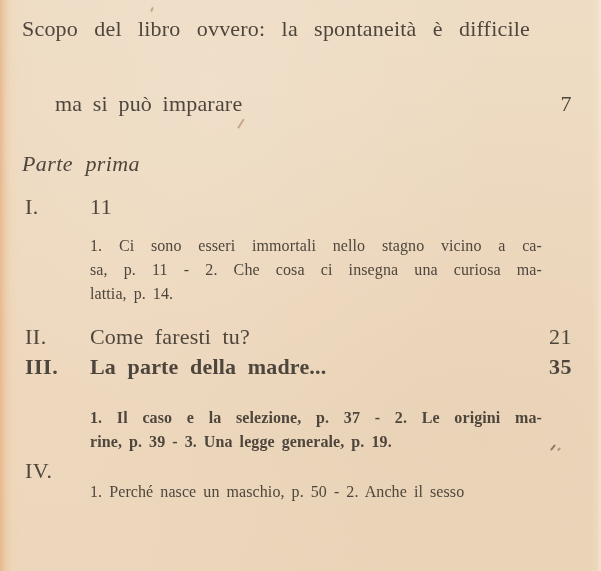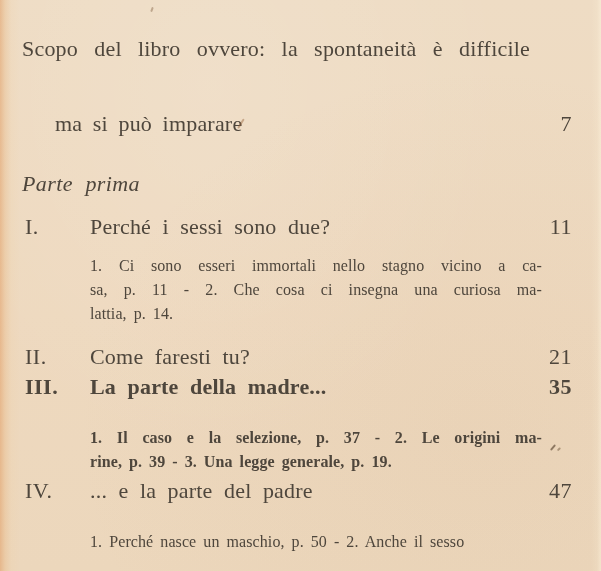--- a/index.html
+++ b/index.html
@@ -18,21 +18,21 @@
       linear-gradient(90deg, rgba(224,152,92,0.50) 0px, rgba(232,178,122,0.33) 5px, rgba(238,204,160,0.16) 11px, rgba(238,204,160,0) 20px),
       linear-gradient(270deg, rgba(255,246,224,0.45) 0px, rgba(255,246,224,0.12) 4px, rgba(255,246,224,0) 10px),
       radial-gradient(ellipse at 35% 15%, rgba(255,255,255,0.10), rgba(255,255,255,0) 55%),
       radial-gradient(ellipse at 80% 75%, rgba(190,150,110,0.08), rgba(190,150,110,0) 60%),
       linear-gradient(180deg, #eedcc4 0%, #eed9bf 55%, #ecd7bc 100%);
     background-color: var(--paper, #eed9c0);
   }
   .content {
     position: absolute;
     left: 22px;
-    top: 34px;
+    top: 14px;
     right: 29px; 
   }
 
   
   .front-entry {
     position: relative;
     min-height: 60px;
   }
   .front-lines {
     margin-right: 42px; 
@@ -165,21 +165,20 @@
       </div>
       <div class="pagenum front-page">7</div>
     </div>
 
     <div class="part-heading">Parte prima</div>
 
     <div class="entry e1">
       <div class="num">I.</div>
       <div class="body">
         <div class="title-row">
-          <span class="title">Perché i sessi sono due?</span>
           <span class="pagenum">11</span>
         </div>
         <div class="desc dm12">
           <div class="line">1. Ci sono esseri immortali nello stagno vicino a ca-</div>
           <div class="line">sa, p. 11 - 2. Che cosa ci insegna una curiosa ma-</div>
           <div class="line last">lattia, p. 14.</div>
         </div>
       </div>
     </div>
 
@@ -203,24 +202,20 @@
         <div class="desc dm8">
           <div class="line">1. Il caso e la selezione, p. 37 - 2. Le origini ma-</div>
           <div class="line last">rine, p. 39 - 3. Una legge generale, p. 19.</div>
         </div>
       </div>
     </div>
 
     <div class="entry e4">
       <div class="num">IV.</div>
       <div class="body">
-        <div class="title-row">
-          <span class="title">... e la parte del padre</span>
-          <span class="pagenum">47</span>
-        </div>
         <div class="desc dm8">
           <div class="line last">1. Perché nasce un maschio, p. 50 - 2. Anche il sesso</div>
         </div>
       </div>
     </div>
 
   </div>
 
   <div class="speck slash"></div>
   <div class="speck tick"></div>

